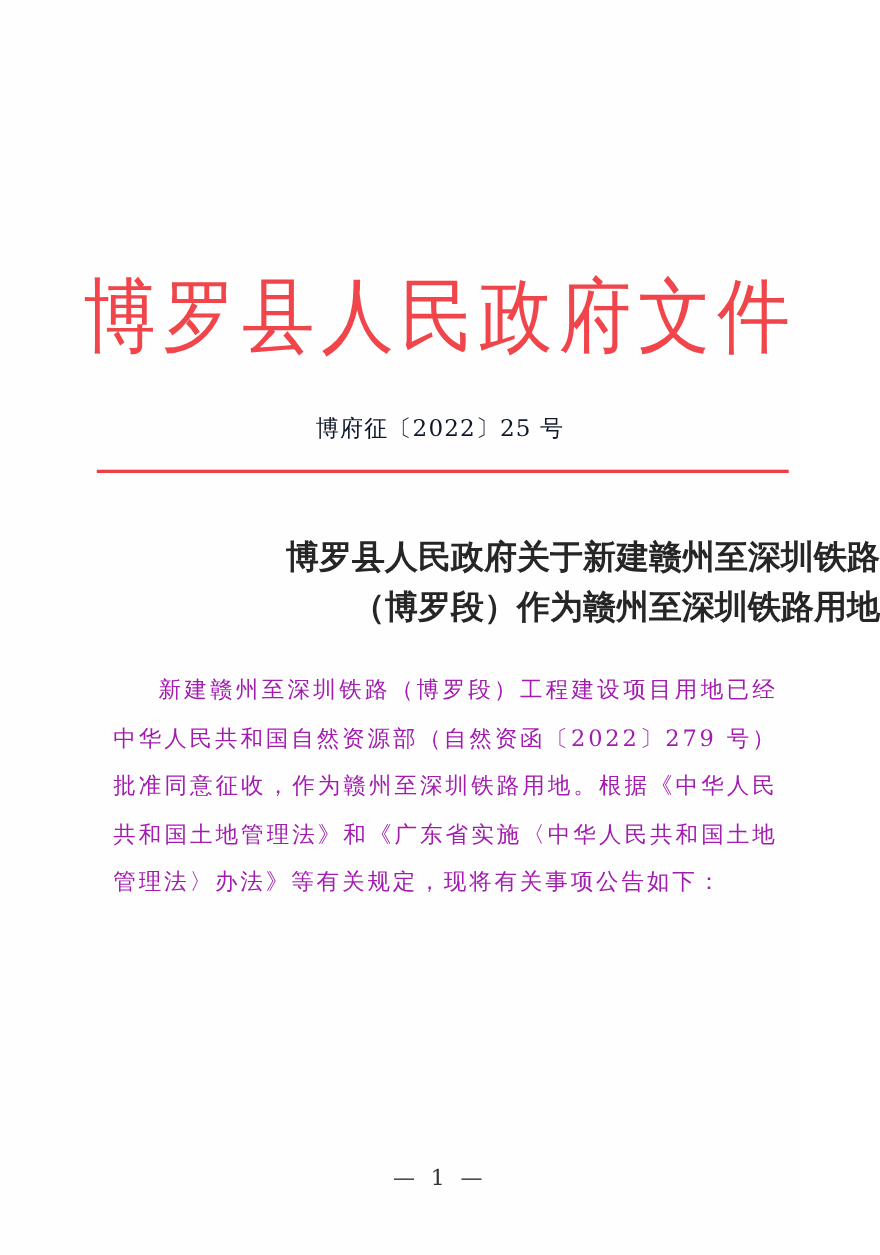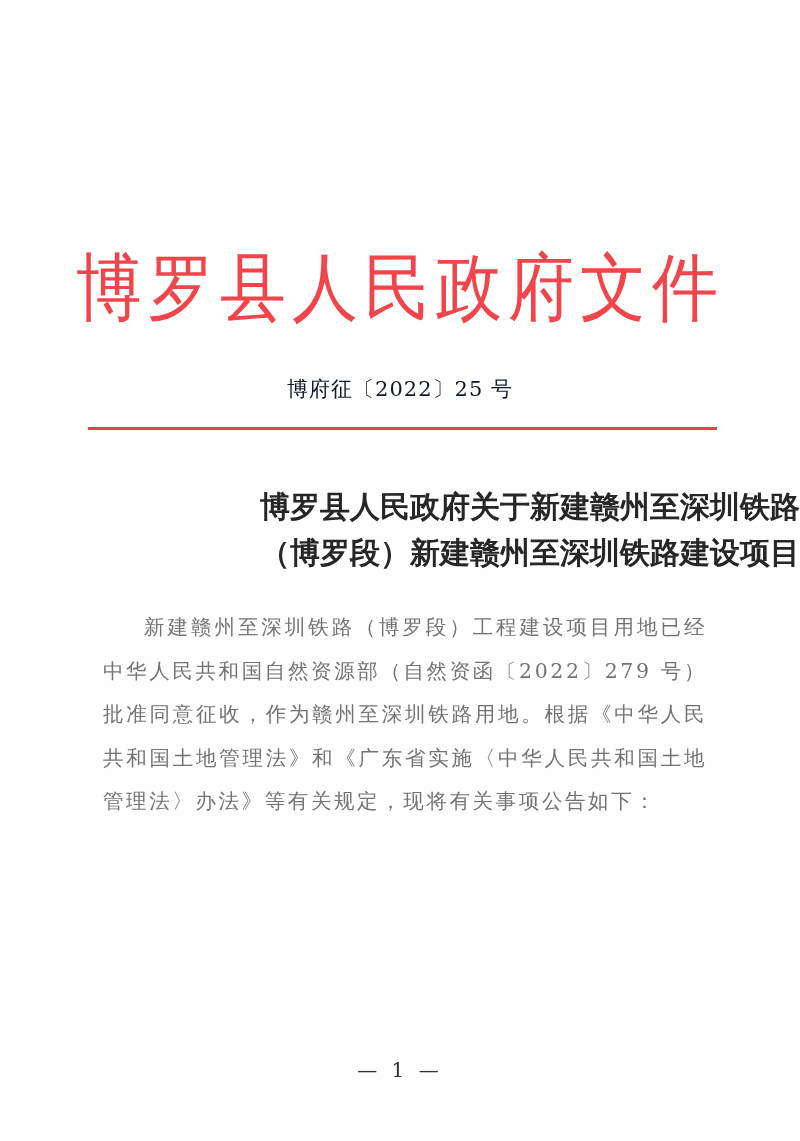--- a/index.html
+++ b/index.html
@@ -65,21 +65,21 @@
     }
     .doc-title .line1 { display: block; }
     .doc-title .line2 { display: block; }
     .body-text {
       position: absolute;
       left: 103px; top: 606px;
       width: 604px;
       font-size: 20.5px;
       line-height: 43.5px;
       letter-spacing: 2.6px;
-      color: #737373;
+      color: #a21caf;
       text-align: justify;
     }
     .para {
       margin: 0;
       text-indent: 2em;
     }
     .para .lead {
       font-weight: bold;
     }
     .page-number {
@@ -98,21 +98,21 @@
 <div class="page">
 
   <div class="masthead">博罗县人民政府文件</div>
 
   <div class="docnum">博府征〔2022〕25 号</div>
 
   <div class="red-rule"></div>
 
   <div class="doc-title">
     <span class="line1">博罗县人民政府关于新建赣州至深圳铁路</span>
-    <span class="line2">（博罗段）新建赣州至深圳铁路建设项目</span>
+    <span class="line2">（博罗段）作为赣州至深圳铁路用地</span>
   </div>
 
   <div class="body-text">
     <p class="para">
       <span class="lead"></span><span>新建赣州至深圳铁路（博罗段）工程建设项目用地已经中华人民共和国自然资源部（自然资函〔2022〕279 号）批准同意征收，作为赣州至深圳铁路用地。根据《中华人民共和国土地管理法》和《广东省实施〈中华人民共和国土地管理法〉办法》等有关规定，现将有关事项公告如下：</span>
     </p>
   </div>
 
   <div class="page-number">— 1 —</div>
 

